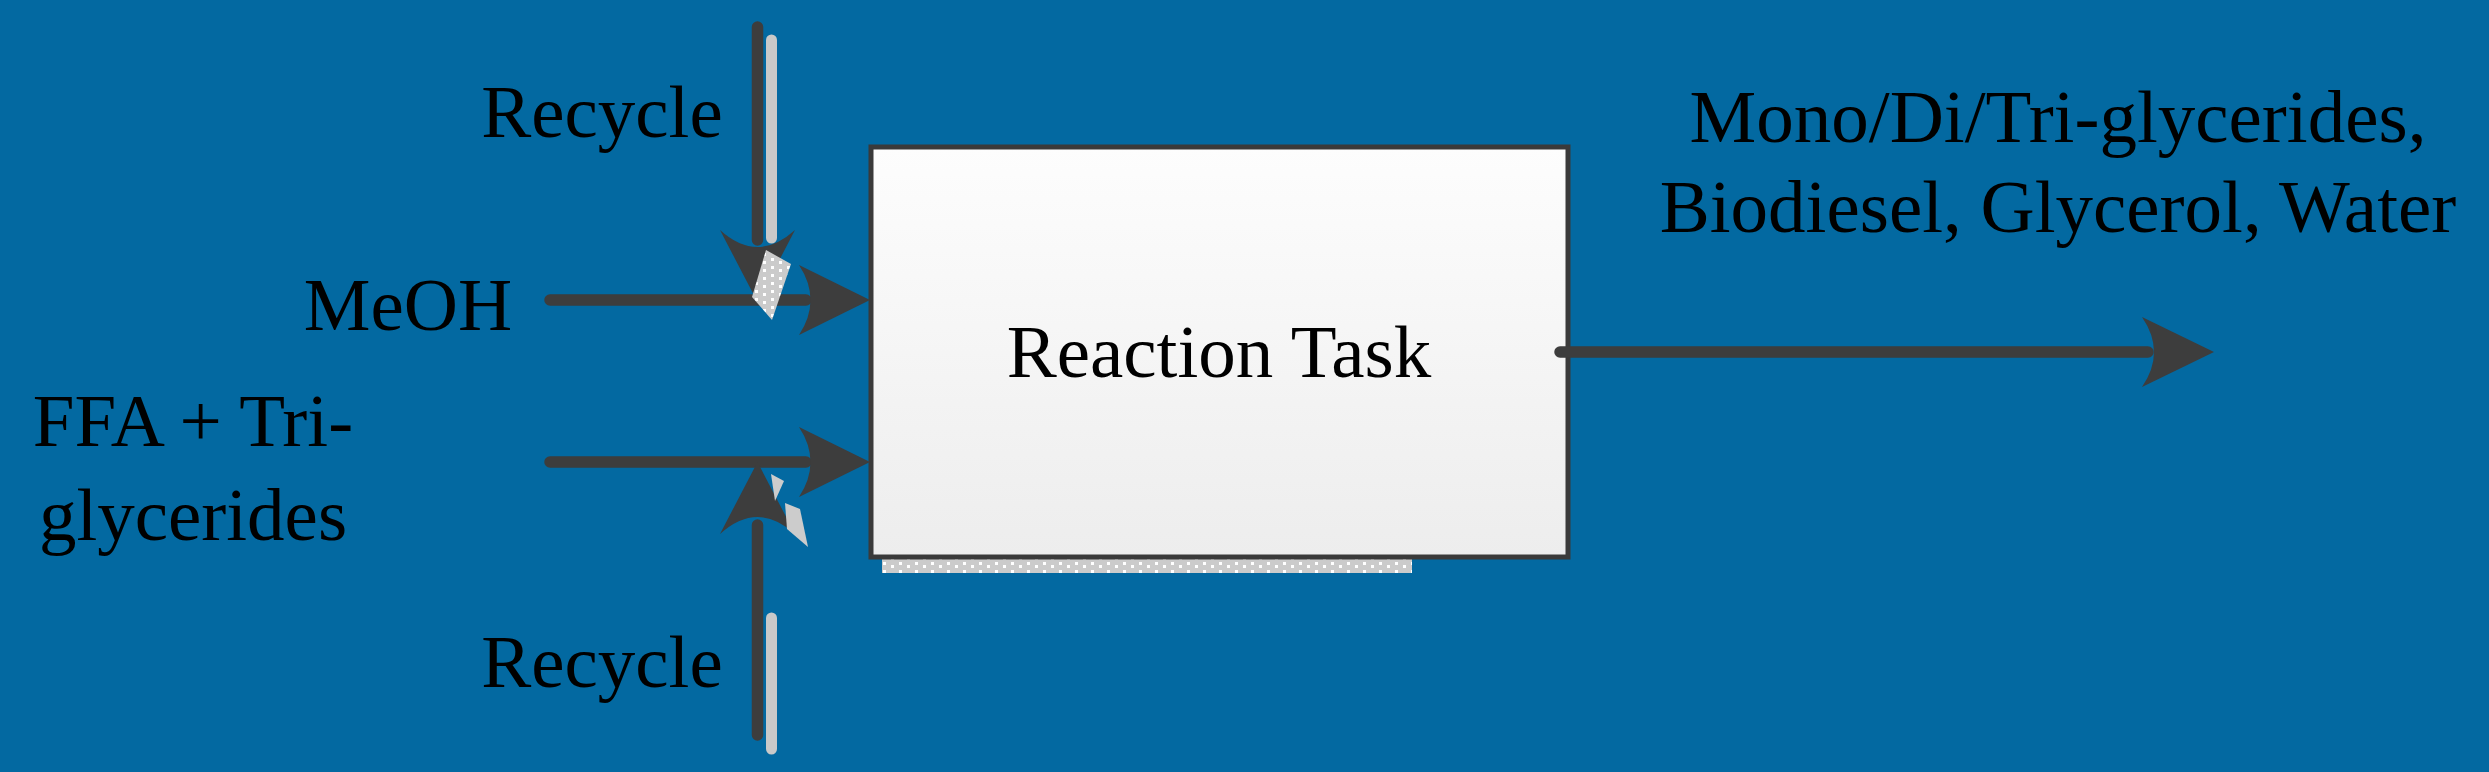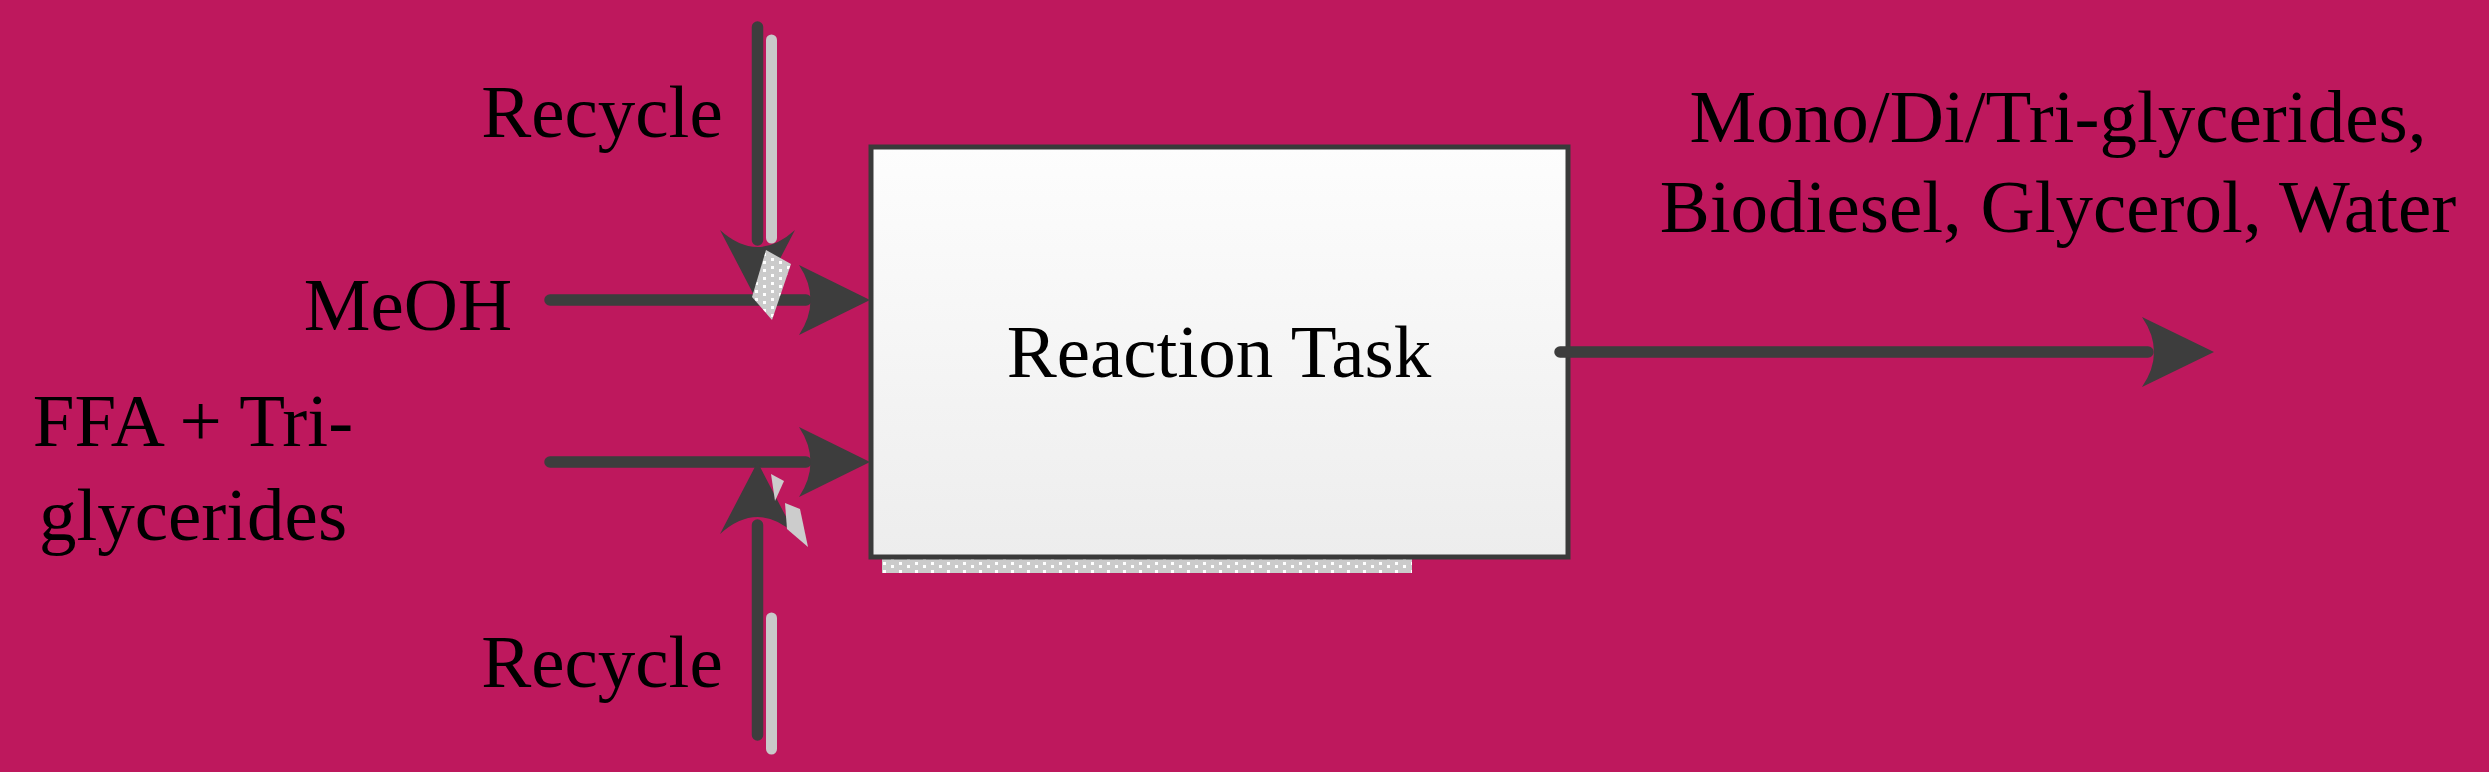--- a/index.html
+++ b/index.html
@@ -1,19 +1,19 @@
 <!DOCTYPE html>
 <html><head>
 <meta charset="utf-8">
 <style>
   html,body{margin:0;padding:0;background:#ffffff;}
   #canvas{
     position:relative;
     width:2489px;height:772px;
-    background:#be185d;
+    background:#0369a1;
     overflow:hidden;
     font-family:"Liberation Serif","DejaVu Serif",serif;
   }
   svg{position:absolute;left:0;top:0;}
   text{
     font-family:"Liberation Serif","DejaVu Serif",serif;
     font-size:75px;
     fill:#000000;
   }
 </style>

